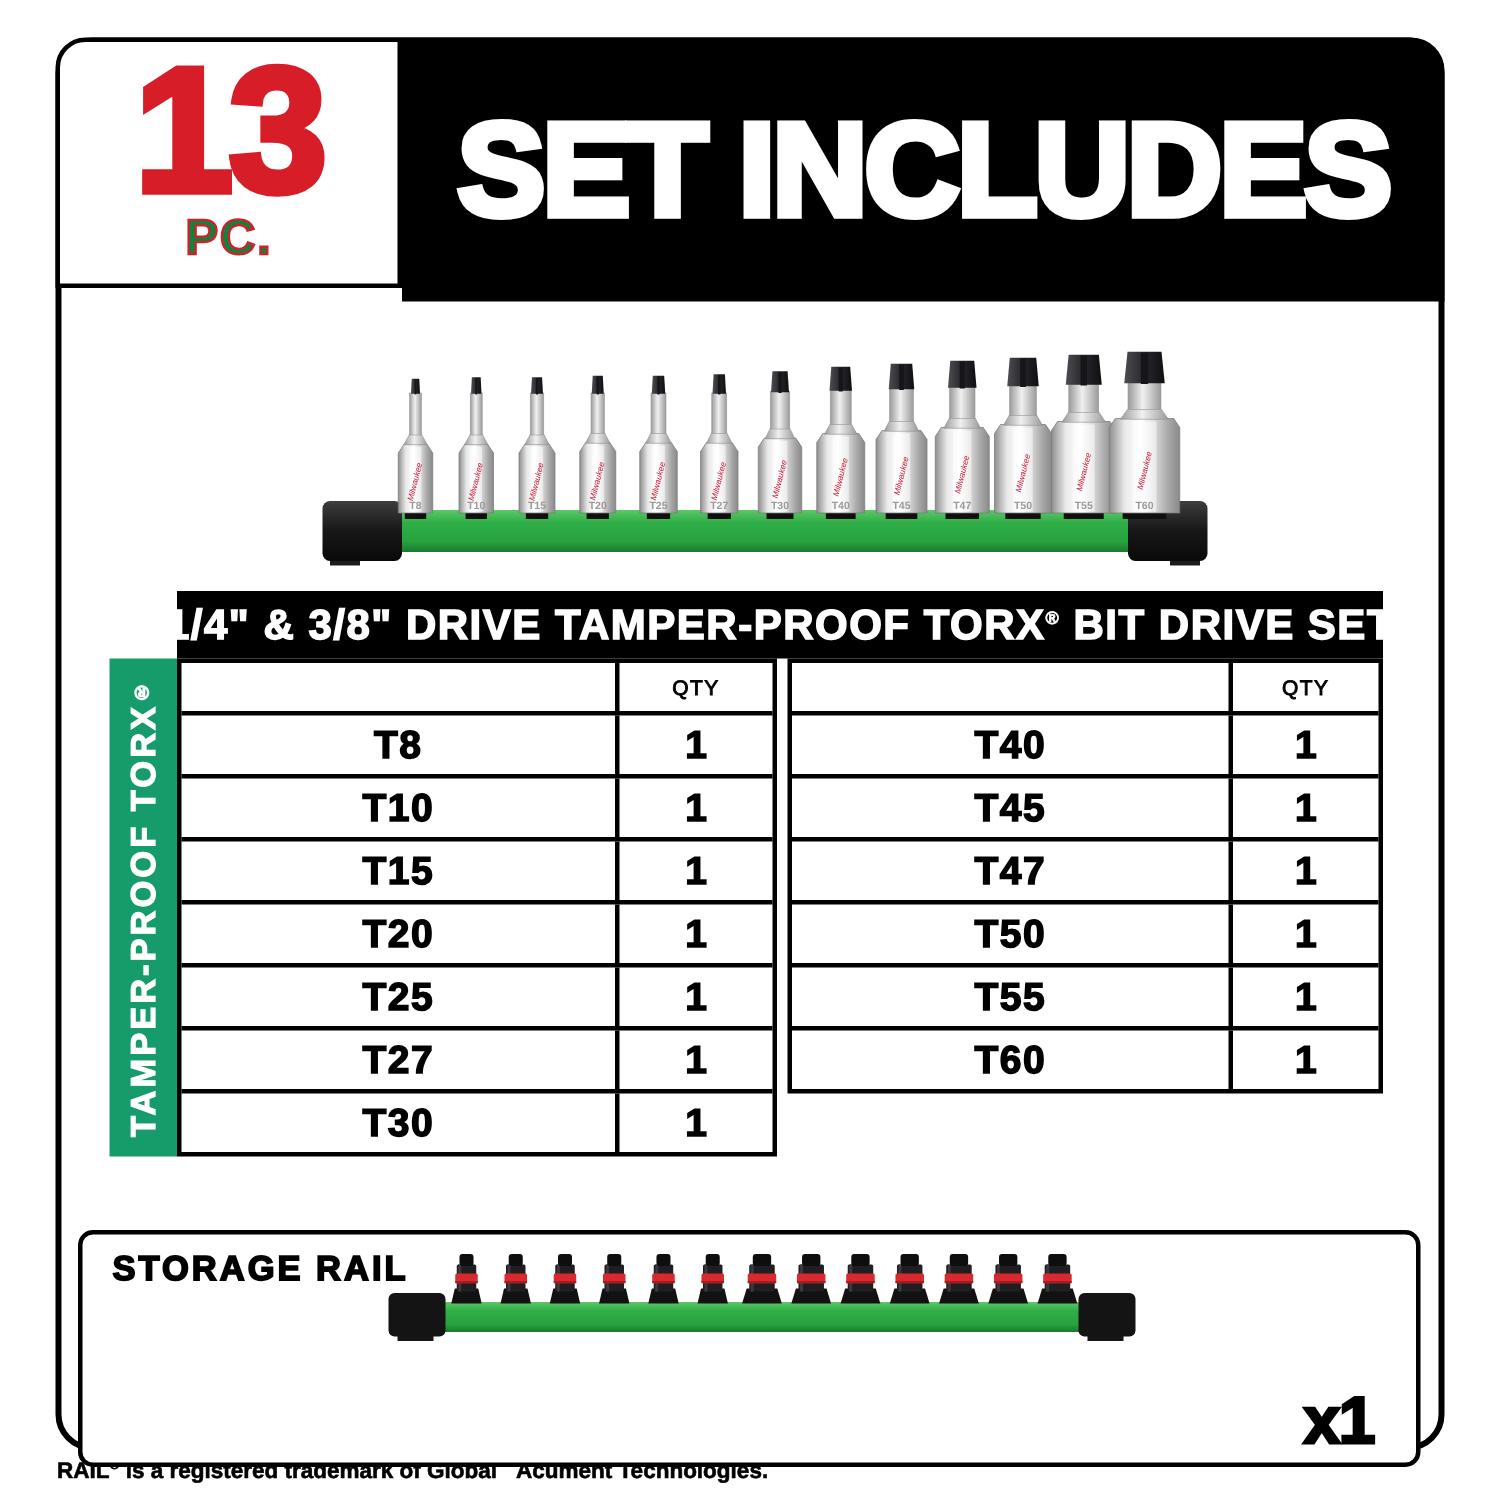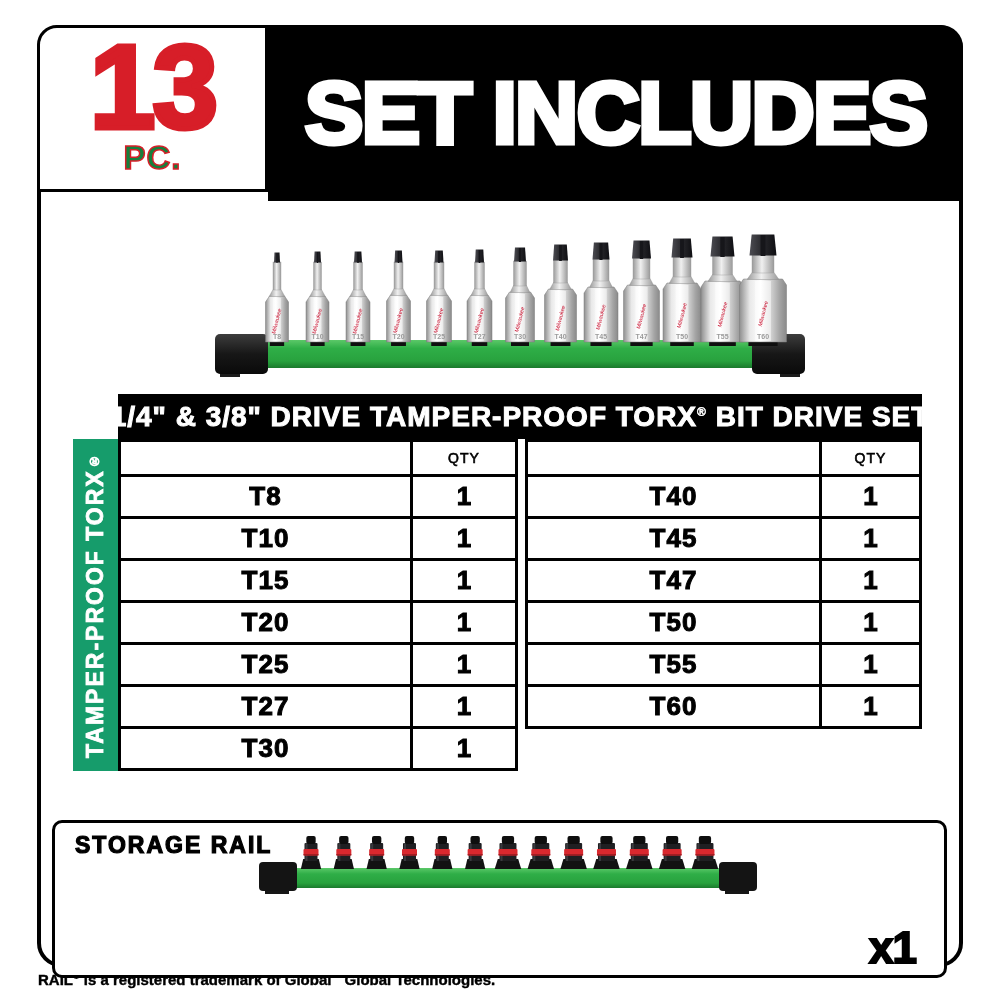--- a/index.html
+++ b/index.html
@@ -459,13 +459,13 @@
       <polygon points="486.7,46 489.76,36 510.15999999999997,36 513.22,46" fill="#121212"></polygon>
       <rect x="491.46" y="20" width="17" height="18" rx="1" fill="#1f1f22"></rect>
       <rect x="492.46" y="20" width="2" height="18" fill="#3a3a3e"></rect>
       <rect x="490.46" y="26" width="19" height="6.5" rx="1" fill="#d9282e"></rect>
       <rect x="490.46" y="31" width="19" height="1.5" fill="#a31d22"></rect>
       <rect x="493.84" y="13" width="12.24" height="8" rx="2" fill="#0e0e0e"></rect>
     </svg>
   <div class="storage-qty">x1</div>
 </div>
 
-<div class="abs footer"><span>RAIL</span><span class="sup">®</span><span> is a registered trademark of Global</span><span class="sup">™</span><span> Global Technologies.</span></div>
+<div class="abs footer"><span>RAIL</span><span class="sup">®</span><span> is a registered trademark of Global</span><span class="sup">™</span><span> Acument Technologies.</span></div>
 
 </body></html>

